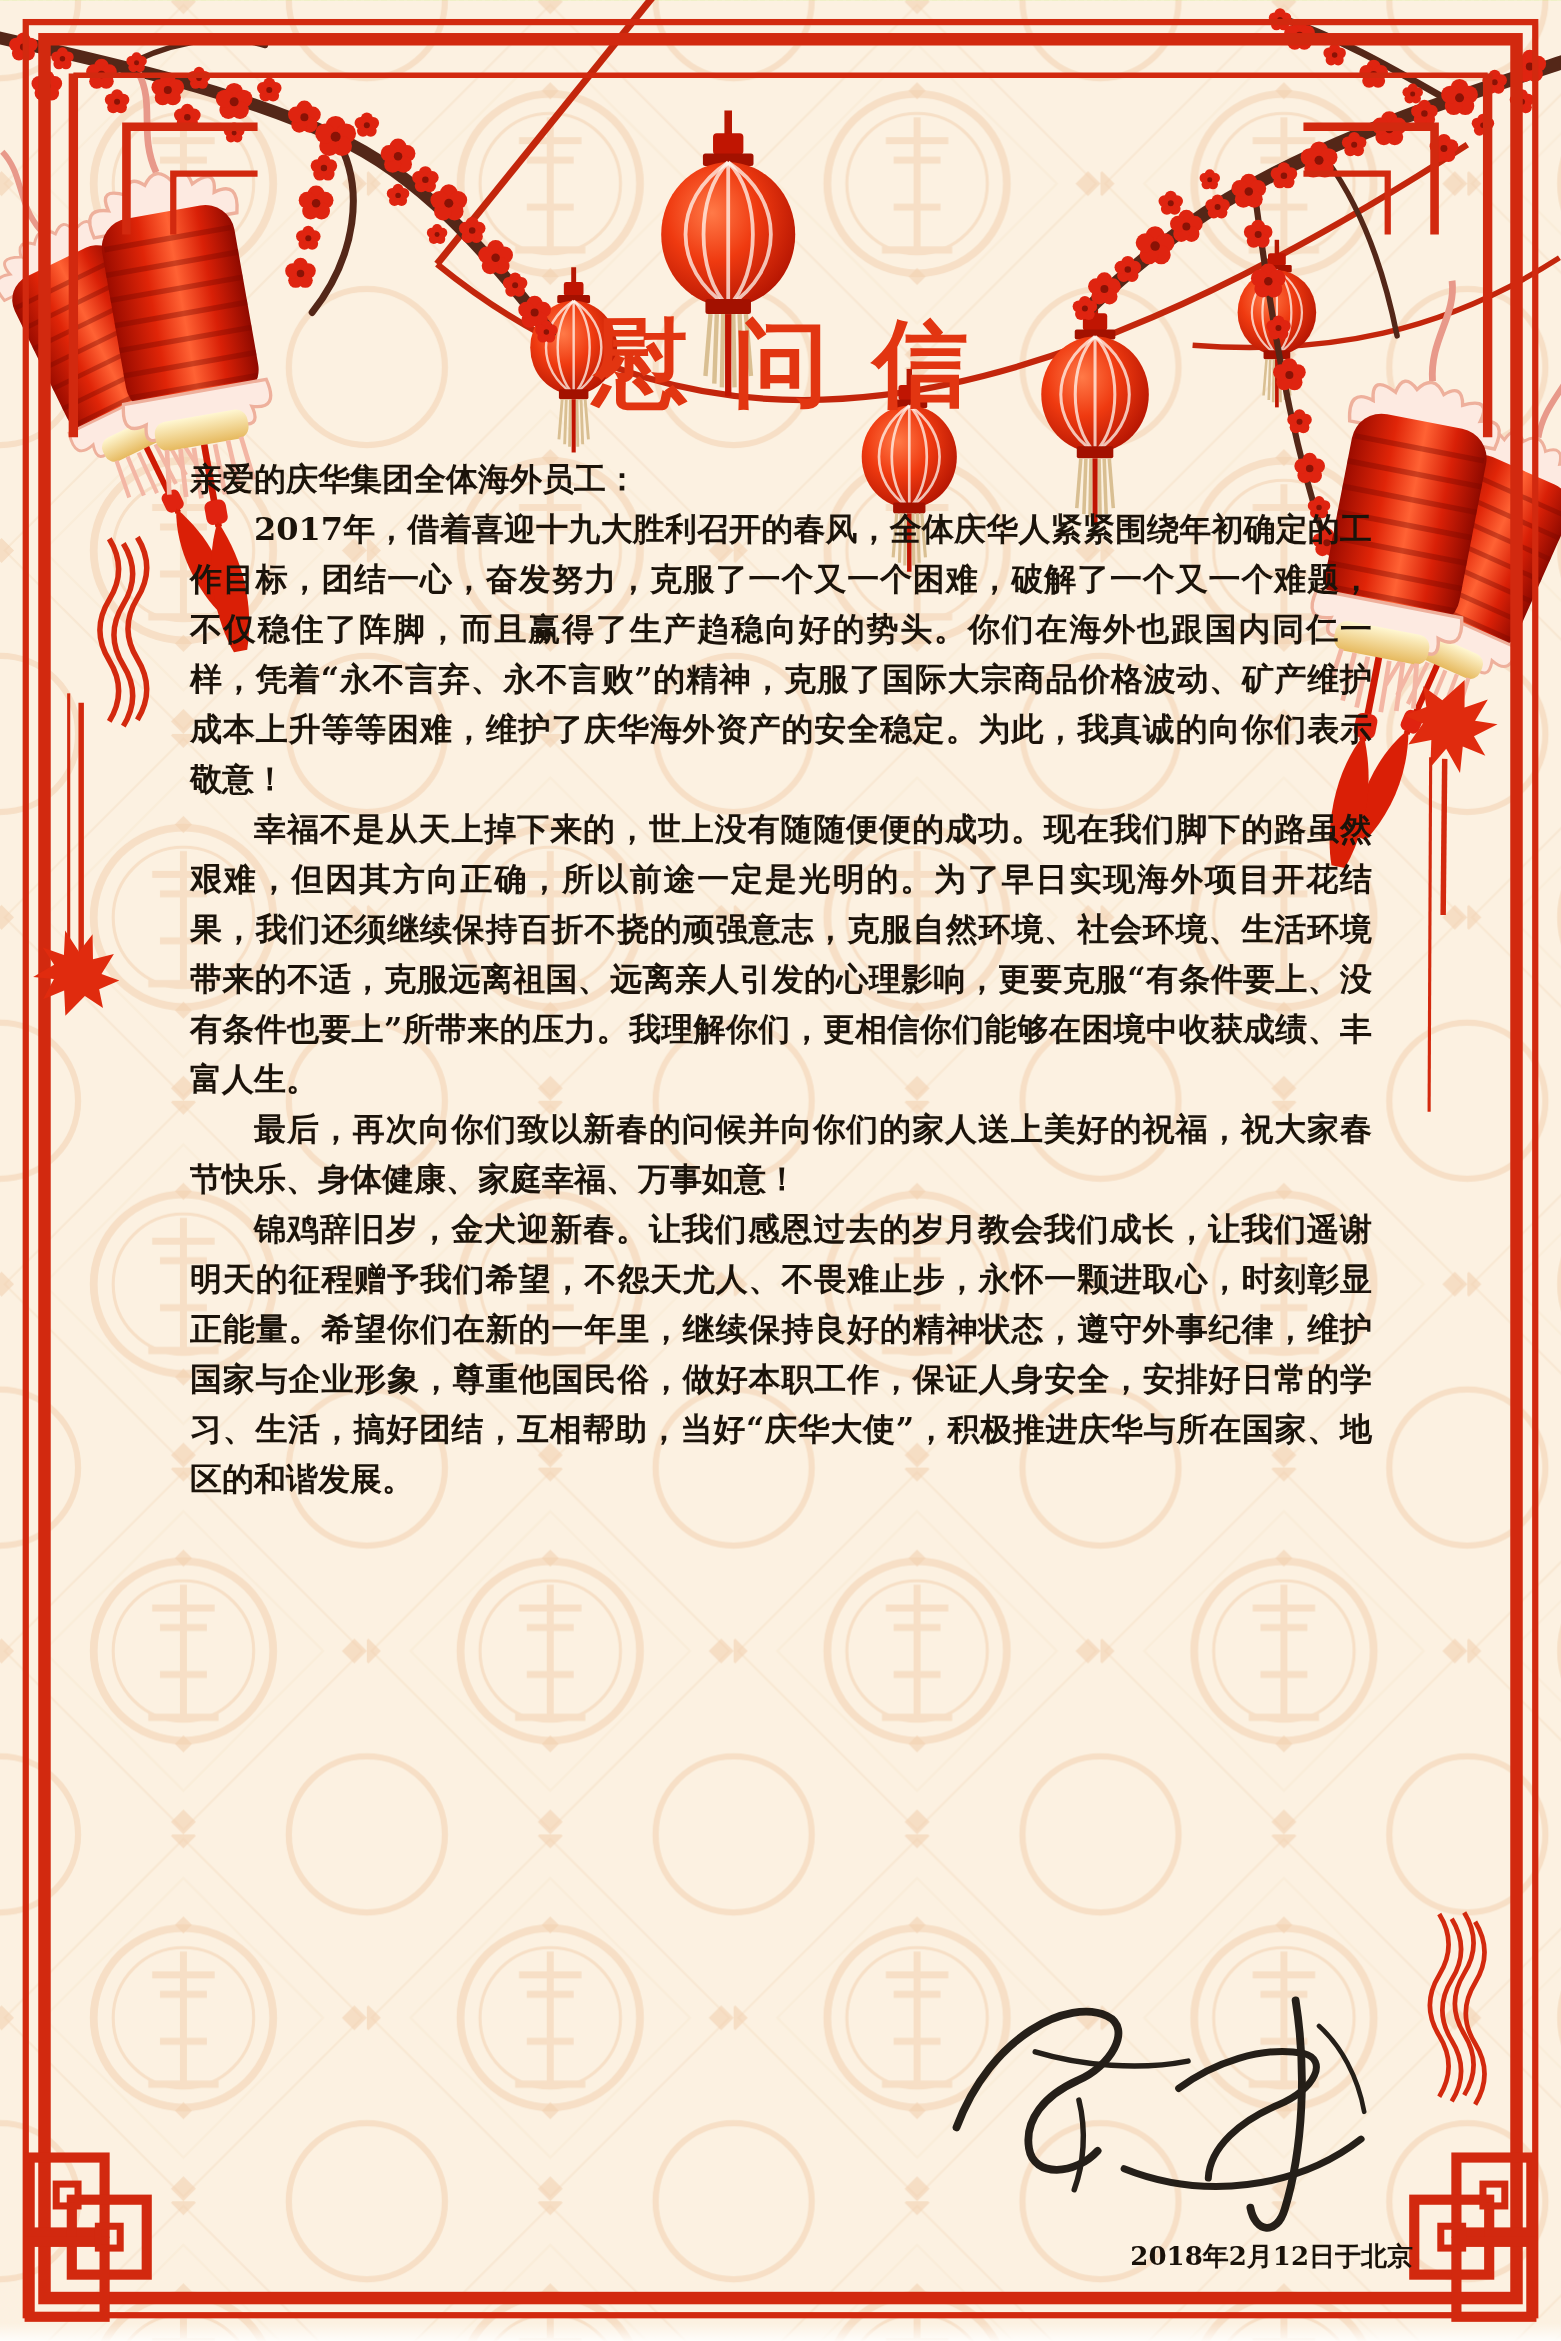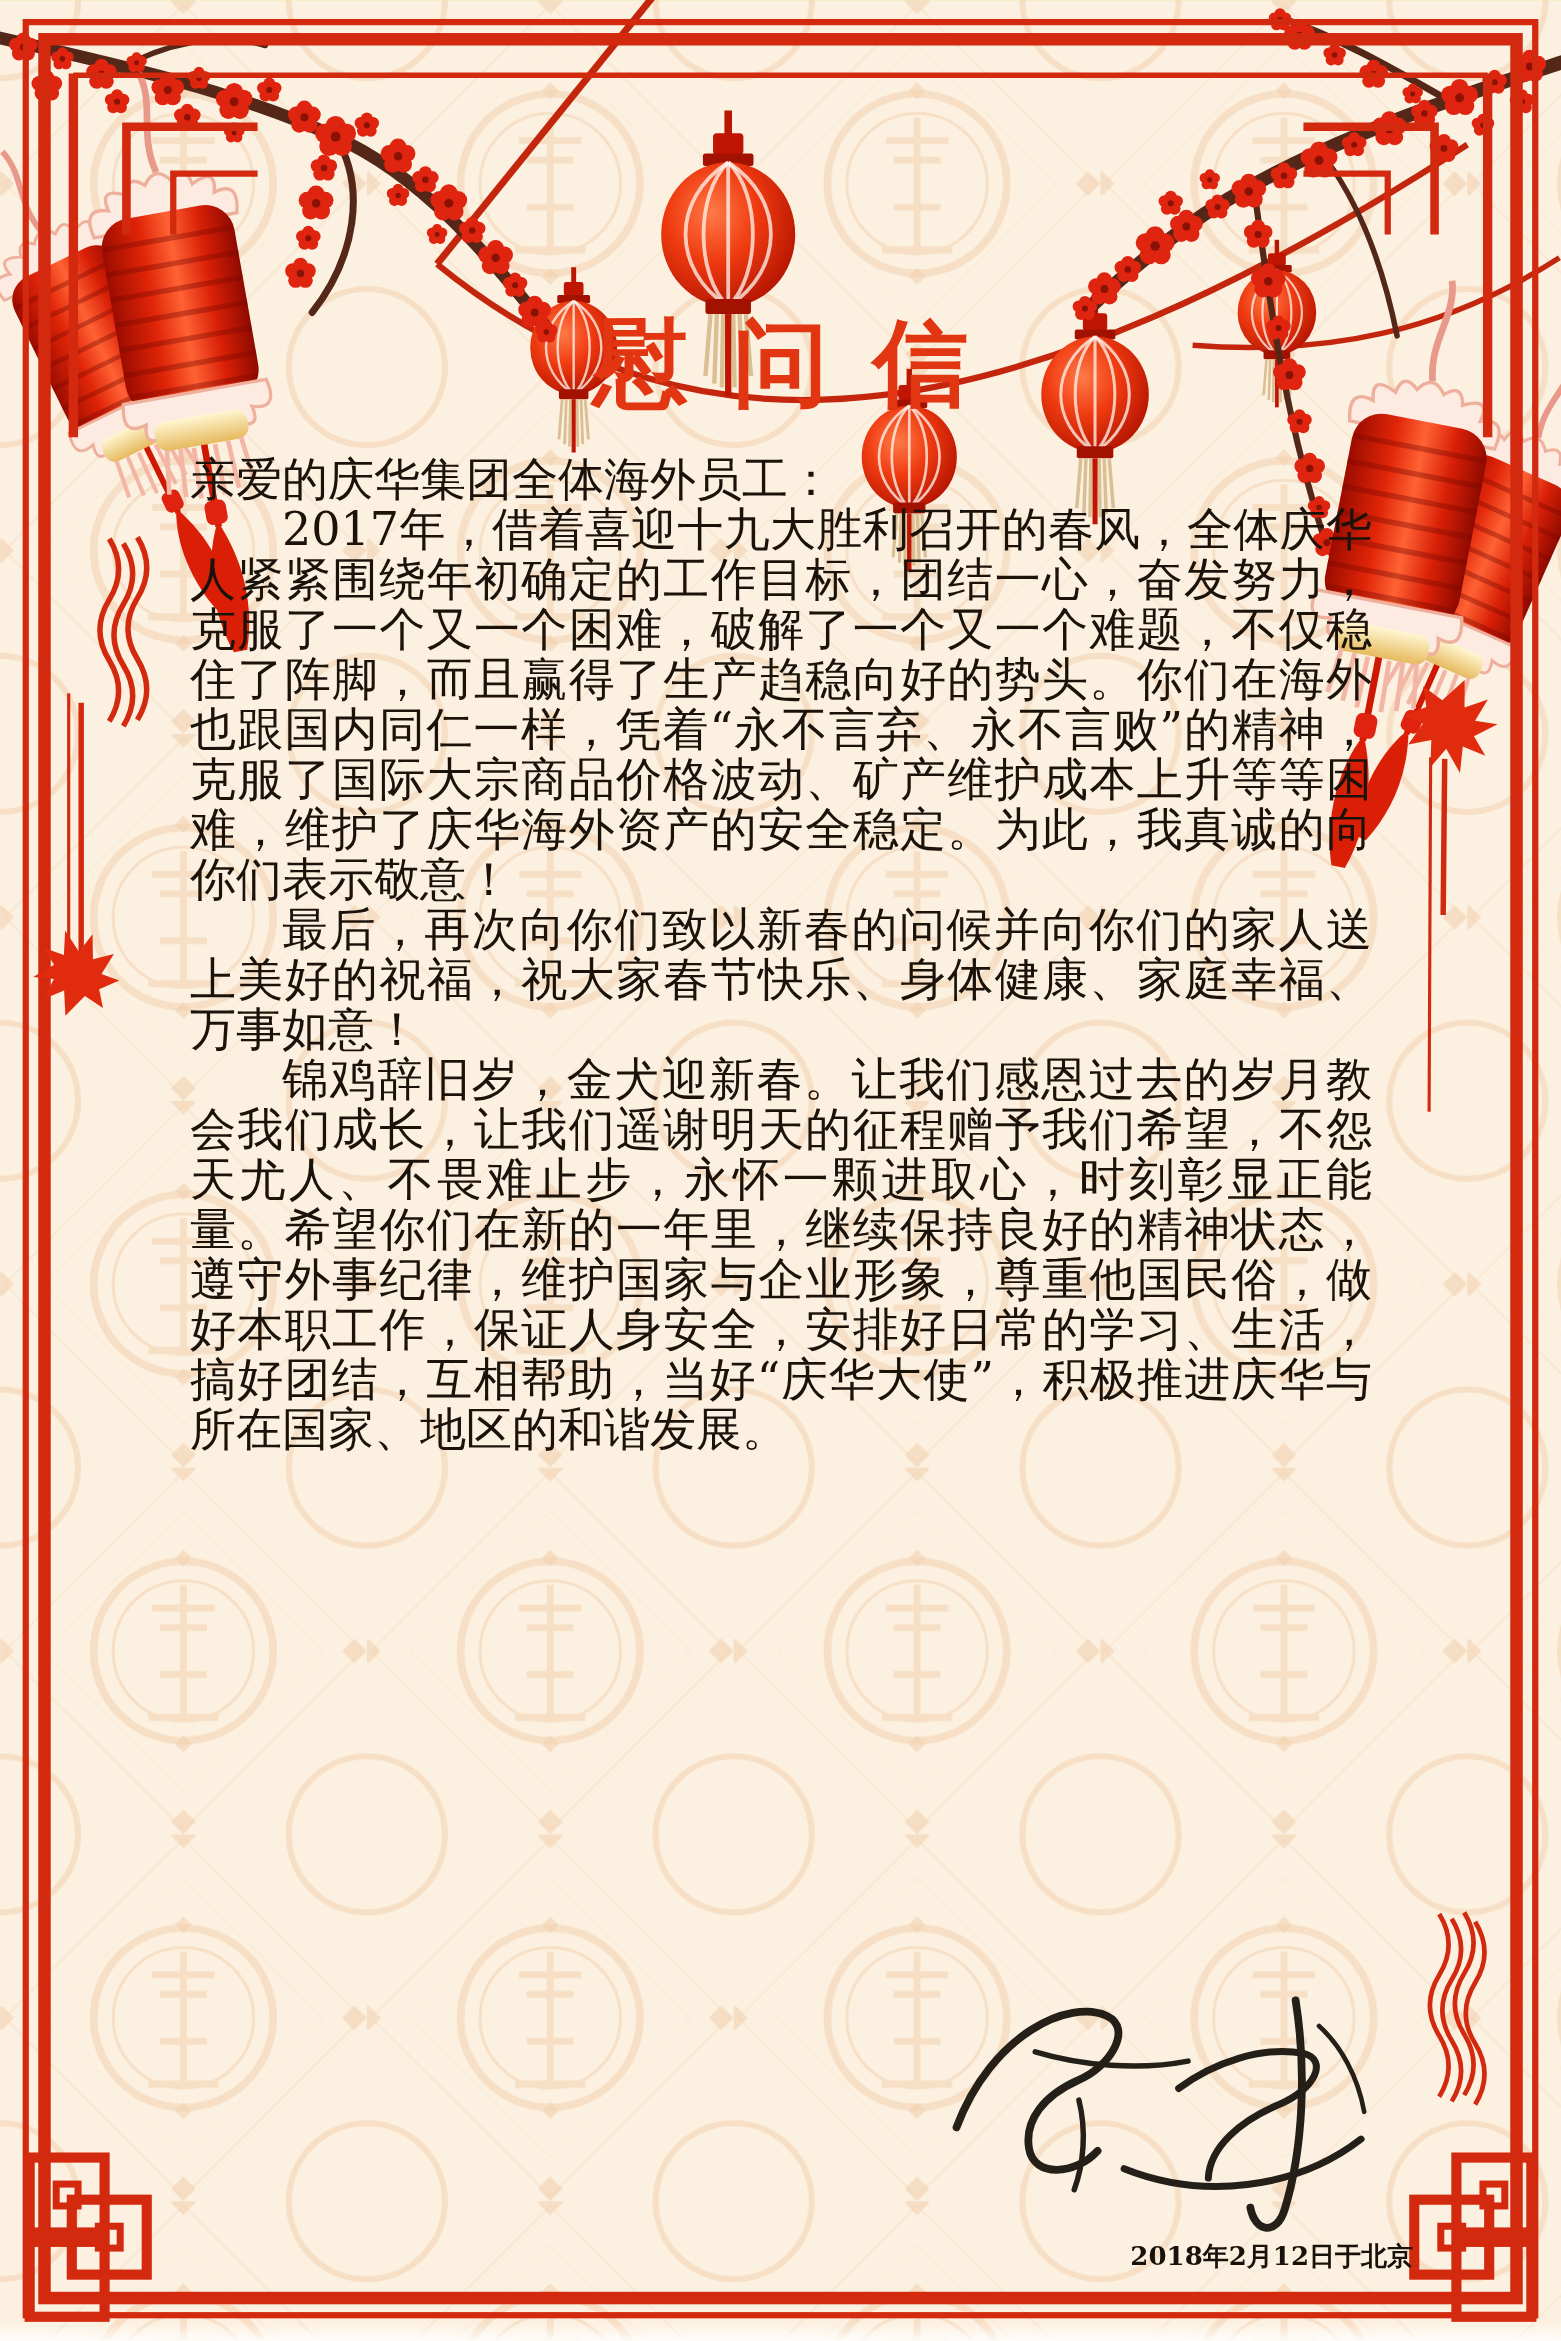--- a/index.html
+++ b/index.html
@@ -4,21 +4,21 @@
 <style>
   html,body{margin:0;padding:0;}
   .page{position:relative;width:1561px;height:2342px;overflow:hidden;background:#bef264;
         font-family:"DejaVu Serif","Liberation Serif",serif;}
   .page::after{content:"";position:absolute;inset:0;pointer-events:none;
         background:repeating-linear-gradient(90deg,rgba(255,255,255,.22) 0 3.1px,rgba(255,255,255,0) 3.1px 8.6px);}
   svg.decor{position:absolute;left:0;top:0;z-index:1;}
   .title{position:absolute;z-index:3;left:0;right:0;top:301px;margin:0;text-align:center;
         font-size:95px;font-weight:900;color:#e23511;letter-spacing:45px;text-indent:45px;}
   .body-text{position:absolute;z-index:3;left:190px;top:454px;width:1182px;
-        font-size:46px;line-height:50px;font-weight:400;color:#1b130a;text-align:justify;}
+        font-size:32px;line-height:50px;font-weight:700;color:#1b130a;text-align:justify;}
   .body-text p{margin:0;text-indent:2em;}
   .body-text p.salutation{text-indent:0;}
   .sig-block{position:absolute;z-index:3;left:882px;top:1952px;width:531px;height:343px;}
   .date-line{position:absolute;z-index:3;left:882px;top:2239px;width:531px;text-align:right;
         font-size:26px;font-weight:700;color:#19120a;}
   .bottom-edge{position:absolute;z-index:4;left:0;bottom:0;width:100%;height:19px;
         background:linear-gradient(rgba(255,255,255,0),rgba(255,255,255,.9));}
 </style>
 </head>
 <body>
@@ -297,20 +297,21 @@
       <line x1="1833" y1="970" x2="1831" y2="1424" stroke="#d3290e" stroke-width="4"></line>
       <line x1="1851" y1="972" x2="1849" y2="1172" stroke="#d3290e" stroke-width="7"></line>
     </g>
   </svg>
 
   <h1 class="title">慰问信</h1>
 
   <div class="body-text">
     <p class="salutation">亲爱的庆华集团全体海外员工：</p>
     <p>2017年，借着喜迎十九大胜利召开的春风，全体庆华人紧紧围绕年初确定的工作目标，团结一心，奋发努力，克服了一个又一个困难，破解了一个又一个难题，不仅稳住了阵脚，而且赢得了生产趋稳向好的势头。你们在海外也跟国内同仁一样，凭着“永不言弃、永不言败”的精神，克服了国际大宗商品价格波动、矿产维护成本上升等等困难，维护了庆华海外资产的安全稳定。为此，我真诚的向你们表示敬意！</p>
+    <p>幸福不是从天上掉下来的，世上没有随随便便的成功。现在我们脚下的路虽然艰难，但因其方向正确，所以前途一定是光明的。为了早日实现海外项目开花结果，我们还须继续保持百折不挠的顽强意志，克服自然环境、社会环境、生活环境带来的不适，克服远离祖国、远离亲人引发的心理影响，更要克服“有条件要上、没有条件也要上”所带来的压力。我理解你们，更相信你们能够在困境中收获成绩、丰富人生。</p>
     <p>最后，再次向你们致以新春的问候并向你们的家人送上美好的祝福，祝大家春节快乐、身体健康、家庭幸福、万事如意！</p>
     <p>锦鸡辞旧岁，金犬迎新春。让我们感恩过去的岁月教会我们成长，让我们遥谢明天的征程赠予我们希望，不怨天尤人、不畏难止步，永怀一颗进取心，时刻彰显正能量。希望你们在新的一年里，继续保持良好的精神状态，遵守外事纪律，维护国家与企业形象，尊重他国民俗，做好本职工作，保证人身安全，安排好日常的学习、生活，搞好团结，互相帮助，当好“庆华大使”，积极推进庆华与所在国家、地区的和谐发展。</p>
   </div>
 
   <svg class="sig-block" viewBox="0 0 680 440">
     <g stroke="#15100a" fill="none" stroke-linecap="round" stroke-linejoin="round" opacity="0.93">
       <path d="M95,225 C140,105 240,60 288,82 C322,98 292,148 250,165 C208,184 182,215 188,252 C194,290 248,286 276,255" stroke-width="10"></path>
       <path d="M196,128 C256,146 330,152 392,140" stroke-width="7"></path>
       <path d="M252,190 C262,230 258,272 246,305" stroke-width="7"></path>
       <path d="M380,175 C424,142 488,120 540,130 C572,138 556,176 508,196 C460,216 420,250 418,290" stroke-width="9"></path>

